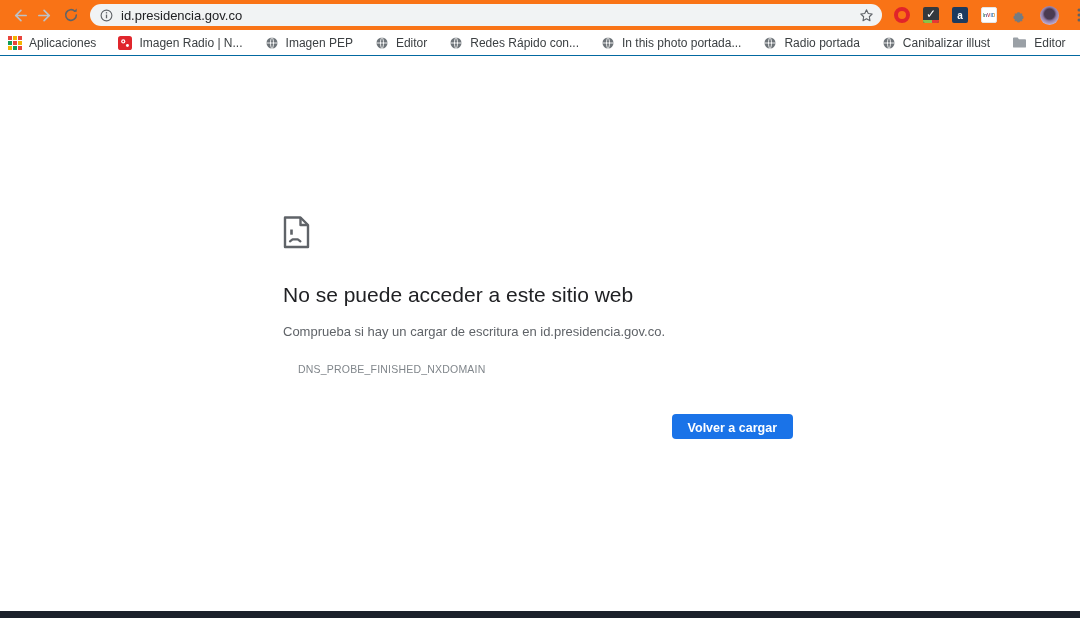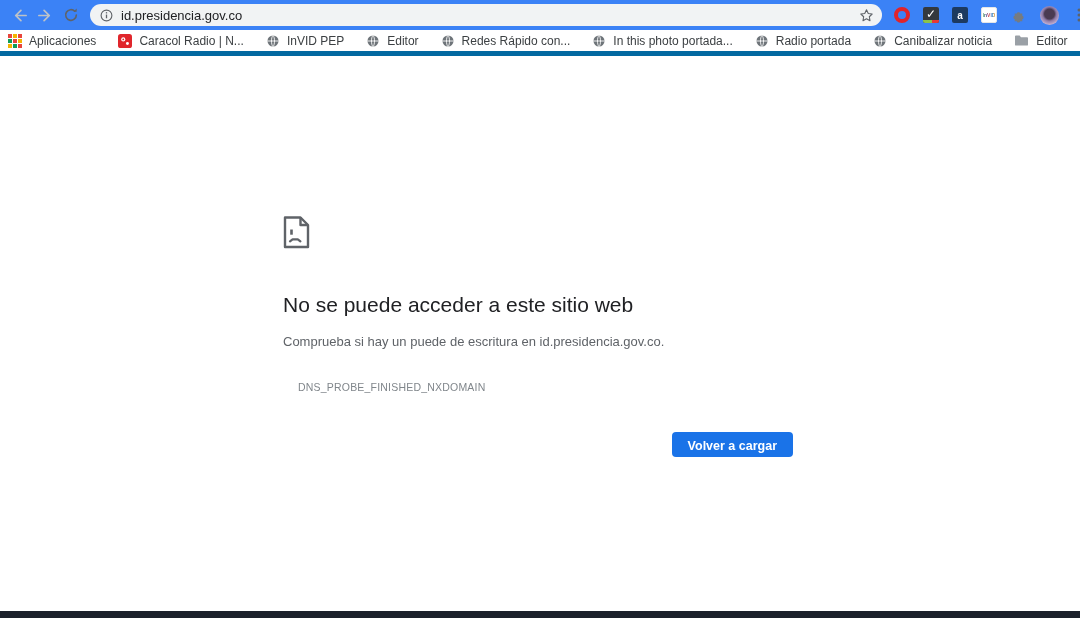--- a/index.html
+++ b/index.html
@@ -1,20 +1,20 @@
 <!DOCTYPE html>
 <html><head>
 <meta charset="utf-8">
 <style>
   * { margin:0; padding:0; box-sizing:border-box; }
   html,body { width:1080px; height:625px; overflow:hidden; background:#fff;
               font-family:"Liberation Sans", sans-serif; }
 
   
-  .toolbar { height:30px; background:#3b82f6; display:flex; align-items:center; padding:0 8px 0 6px; }
+  .toolbar { height:30px; background:#f97316; display:flex; align-items:center; padding:0 8px 0 6px; }
   .nav-btn { width:26px; height:26px; display:flex; align-items:center; justify-content:center;
              border-radius:50%; flex:0 0 auto; }
   .omnibox { height:22px; flex:0 0 auto; width:792px; margin-left:6px; background:#F1F3F4;
              border-radius:11px; display:flex; align-items:center; padding:0 8px 0 10px; }
   .omni-url { font-size:13px; color:#202124; margin-left:8px; flex:1 1 auto; white-space:nowrap; }
   .ext-area { display:flex; align-items:center; margin-left:12px; gap:13px; }
   .ext-sq { width:16px; height:16px; border-radius:2px; display:flex; align-items:center;
             justify-content:center; position:relative; overflow:hidden; flex:0 0 auto; }
   .ext-red-ring { width:16px; height:16px; border-radius:50%; border:4.5px solid #E1242A; flex:0 0 auto; }
   .ext-check { background:#34393E; }
@@ -23,34 +23,34 @@
   .ext-check .mark { color:#fff; font-size:12px; line-height:1; margin-top:-2px; }
   .ext-a { background:#1D3A5F; color:#fff; font-size:10px; font-weight:bold; }
   .ext-invid { background:#fff; border:1px solid #E4E6E8; border-radius:2px; }
   .ext-invid span { font-size:5px; font-weight:bold; letter-spacing:0;
         background:linear-gradient(90deg,#43A047,#283593,#E53935,#1E88E5,#FB8C00);
         -webkit-background-clip:text; background-clip:text; color:transparent; }
   .avatar { width:19px; height:19px; border-radius:50%; flex:0 0 auto;
         background:radial-gradient(circle at 50% 42%, #4A3B52 0 34%, #8E7AA6 48%, #C5B3D6 75%, #B2A0C6 100%); }
 
   
-  .bookmarks { height:26px; background:#fff; border-bottom:5px solid #0369a1;
+  .bookmarks { height:26px; background:#fff; border-bottom:1px solid #0369a1;
                display:flex; align-items:center; padding:0 10px 0 8px; }
   .bm-item { display:flex; align-items:center; gap:7px; margin-right:22px; cursor:default; }
   .bm-label { font-size:12px; color:#3C4043; white-space:nowrap; }
   .apps-grid { width:14px; height:14px; display:grid; grid-template-columns:repeat(3,4px);
                grid-template-rows:repeat(3,4px); gap:1px; }
   .apps-grid i { display:block; }
 
   
   .page { position:relative; width:1080px; height:562px; background:#fff; }
   .err { position:absolute; left:283px; top:160px; width:510px; }
-  .err-title { margin-top:40px; font-size:21px; font-weight:400; color:#202124; }
+  .err-title { margin-top:30px; font-size:21px; font-weight:400; color:#202124; }
   .err-msg { margin-top:17px; font-size:13px; color:#5F6368; }
-  .err-code { margin-top:32px; font-size:10.5px; color:#80868B; letter-spacing:.2px;padding-left:15px; }
+  .err-code { margin-top:24px; font-size:10.5px; color:#80868B; letter-spacing:.2px;padding-left:15px; }
   .err-actions { margin-top:39px; display:flex; justify-content:flex-end; }
   .reload-btn { background:#1A73E8; color:#fff; border:none; border-radius:4px;
                 font-family:"Liberation Sans",sans-serif; font-size:12.5px; font-weight:bold;
                 padding:8px 16px; height:25px; line-height:13px; cursor:pointer; }
 
   .bottom-bar { position:absolute; left:0; bottom:0; width:1080px; height:7px; background:#1B202A; }
 </style>
 </head>
 <body>
 
@@ -124,29 +124,29 @@
     <span class="bm-label">Aplicaciones</span>
   </div>
 
   <div class="bm-item">
     <svg width="14" height="14" viewBox="0 0 16 16">
       <rect width="16" height="16" rx="3" fill="#E0262C"></rect>
       <circle cx="6" cy="6.2" r="2.4" fill="#fff"></circle>
         <circle cx="6" cy="6.2" r="1" fill="#E0262C"></circle>
       <circle cx="10.8" cy="10.8" r="1.7" fill="#fff"></circle>
     </svg>
-    <span class="bm-label">Caracol Radio | N...</span>
-  </div>
-
-  <div class="bm-item">
-    <svg width="14" height="14" viewBox="0 0 16 16">
-      <circle cx="8" cy="8" r="6.3" fill="#6E7479"></circle>
-      <path d="M1.7 8h12.6M8 1.7c-2.3 1.8-2.3 10.8 0 12.6M8 1.7c2.3 1.8 2.3 10.8 0 12.6" stroke="#fff" stroke-width="1" fill="none"></path>
-    </svg>
-    <span class="bm-label">InVID PEP</span>
+    <span class="bm-label">Imagen Radio | N...</span>
+  </div>
+
+  <div class="bm-item">
+    <svg width="14" height="14" viewBox="0 0 16 16">
+      <circle cx="8" cy="8" r="6.3" fill="#6E7479"></circle>
+      <path d="M1.7 8h12.6M8 1.7c-2.3 1.8-2.3 10.8 0 12.6M8 1.7c2.3 1.8 2.3 10.8 0 12.6" stroke="#fff" stroke-width="1" fill="none"></path>
+    </svg>
+    <span class="bm-label">Imagen PEP</span>
   </div>
 
   <div class="bm-item">
     <svg width="14" height="14" viewBox="0 0 16 16">
       <circle cx="8" cy="8" r="6.3" fill="#6E7479"></circle>
       <path d="M1.7 8h12.6M8 1.7c-2.3 1.8-2.3 10.8 0 12.6M8 1.7c2.3 1.8 2.3 10.8 0 12.6" stroke="#fff" stroke-width="1" fill="none"></path>
     </svg>
     <span class="bm-label">Editor</span>
   </div>
 
@@ -172,41 +172,41 @@
       <path d="M1.7 8h12.6M8 1.7c-2.3 1.8-2.3 10.8 0 12.6M8 1.7c2.3 1.8 2.3 10.8 0 12.6" stroke="#fff" stroke-width="1" fill="none"></path>
     </svg>
     <span class="bm-label">Radio portada</span>
   </div>
 
   <div class="bm-item">
     <svg width="14" height="14" viewBox="0 0 16 16">
       <circle cx="8" cy="8" r="6.3" fill="#6E7479"></circle>
       <path d="M1.7 8h12.6M8 1.7c-2.3 1.8-2.3 10.8 0 12.6M8 1.7c2.3 1.8 2.3 10.8 0 12.6" stroke="#fff" stroke-width="1" fill="none"></path>
     </svg>
-    <span class="bm-label">Canibalizar noticia</span>
+    <span class="bm-label">Canibalizar illust</span>
   </div>
 
   <div class="bm-item">
     <svg width="15" height="13" viewBox="0 0 16 14">
       <path d="M1 2.5a1 1 0 0 1 1-1h4l1.4 1.9H14a1 1 0 0 1 1 1v7.1a1 1 0 0 1-1 1H2a1 1 0 0 1-1-1z" fill="#9AA0A6"></path>
     </svg>
     <span class="bm-label">Editor</span>
   </div>
 
 </div>
 
 <div class="page">
   <div class="err">
     <svg width="27" height="33" viewBox="0 0 27 33">
       <path d="M2 1.5h15.5l7.5 7.5v22H2z" fill="none" stroke="#5F6368" stroke-width="2.4" stroke-linejoin="round"></path>
       <path d="M17.5 1.5v7.5H25" fill="none" stroke="#5F6368" stroke-width="2.4" stroke-linejoin="round"></path>
       <rect x="7.2" y="13.5" width="2.6" height="5.2" fill="#5F6368"></rect>
       <path d="M7 25.4l2.6-2.1h5.2l2.6 2.1" fill="none" stroke="#5F6368" stroke-width="2.2" stroke-linecap="round" stroke-linejoin="round"></path>
     </svg>
     <h1 class="err-title">No se puede acceder a este sitio web</h1>
-    <p class="err-msg">Comprueba si hay un puede de escritura en id.presidencia.gov.co.</p>
+    <p class="err-msg">Comprueba si hay un cargar de escritura en id.presidencia.gov.co.</p>
     <p class="err-code">DNS_PROBE_FINISHED_NXDOMAIN</p>
     <div class="err-actions">
       <button class="reload-btn">Volver a cargar</button>
     </div>
   </div>
   <div class="bottom-bar"></div>
 </div>
 
 </body></html>

